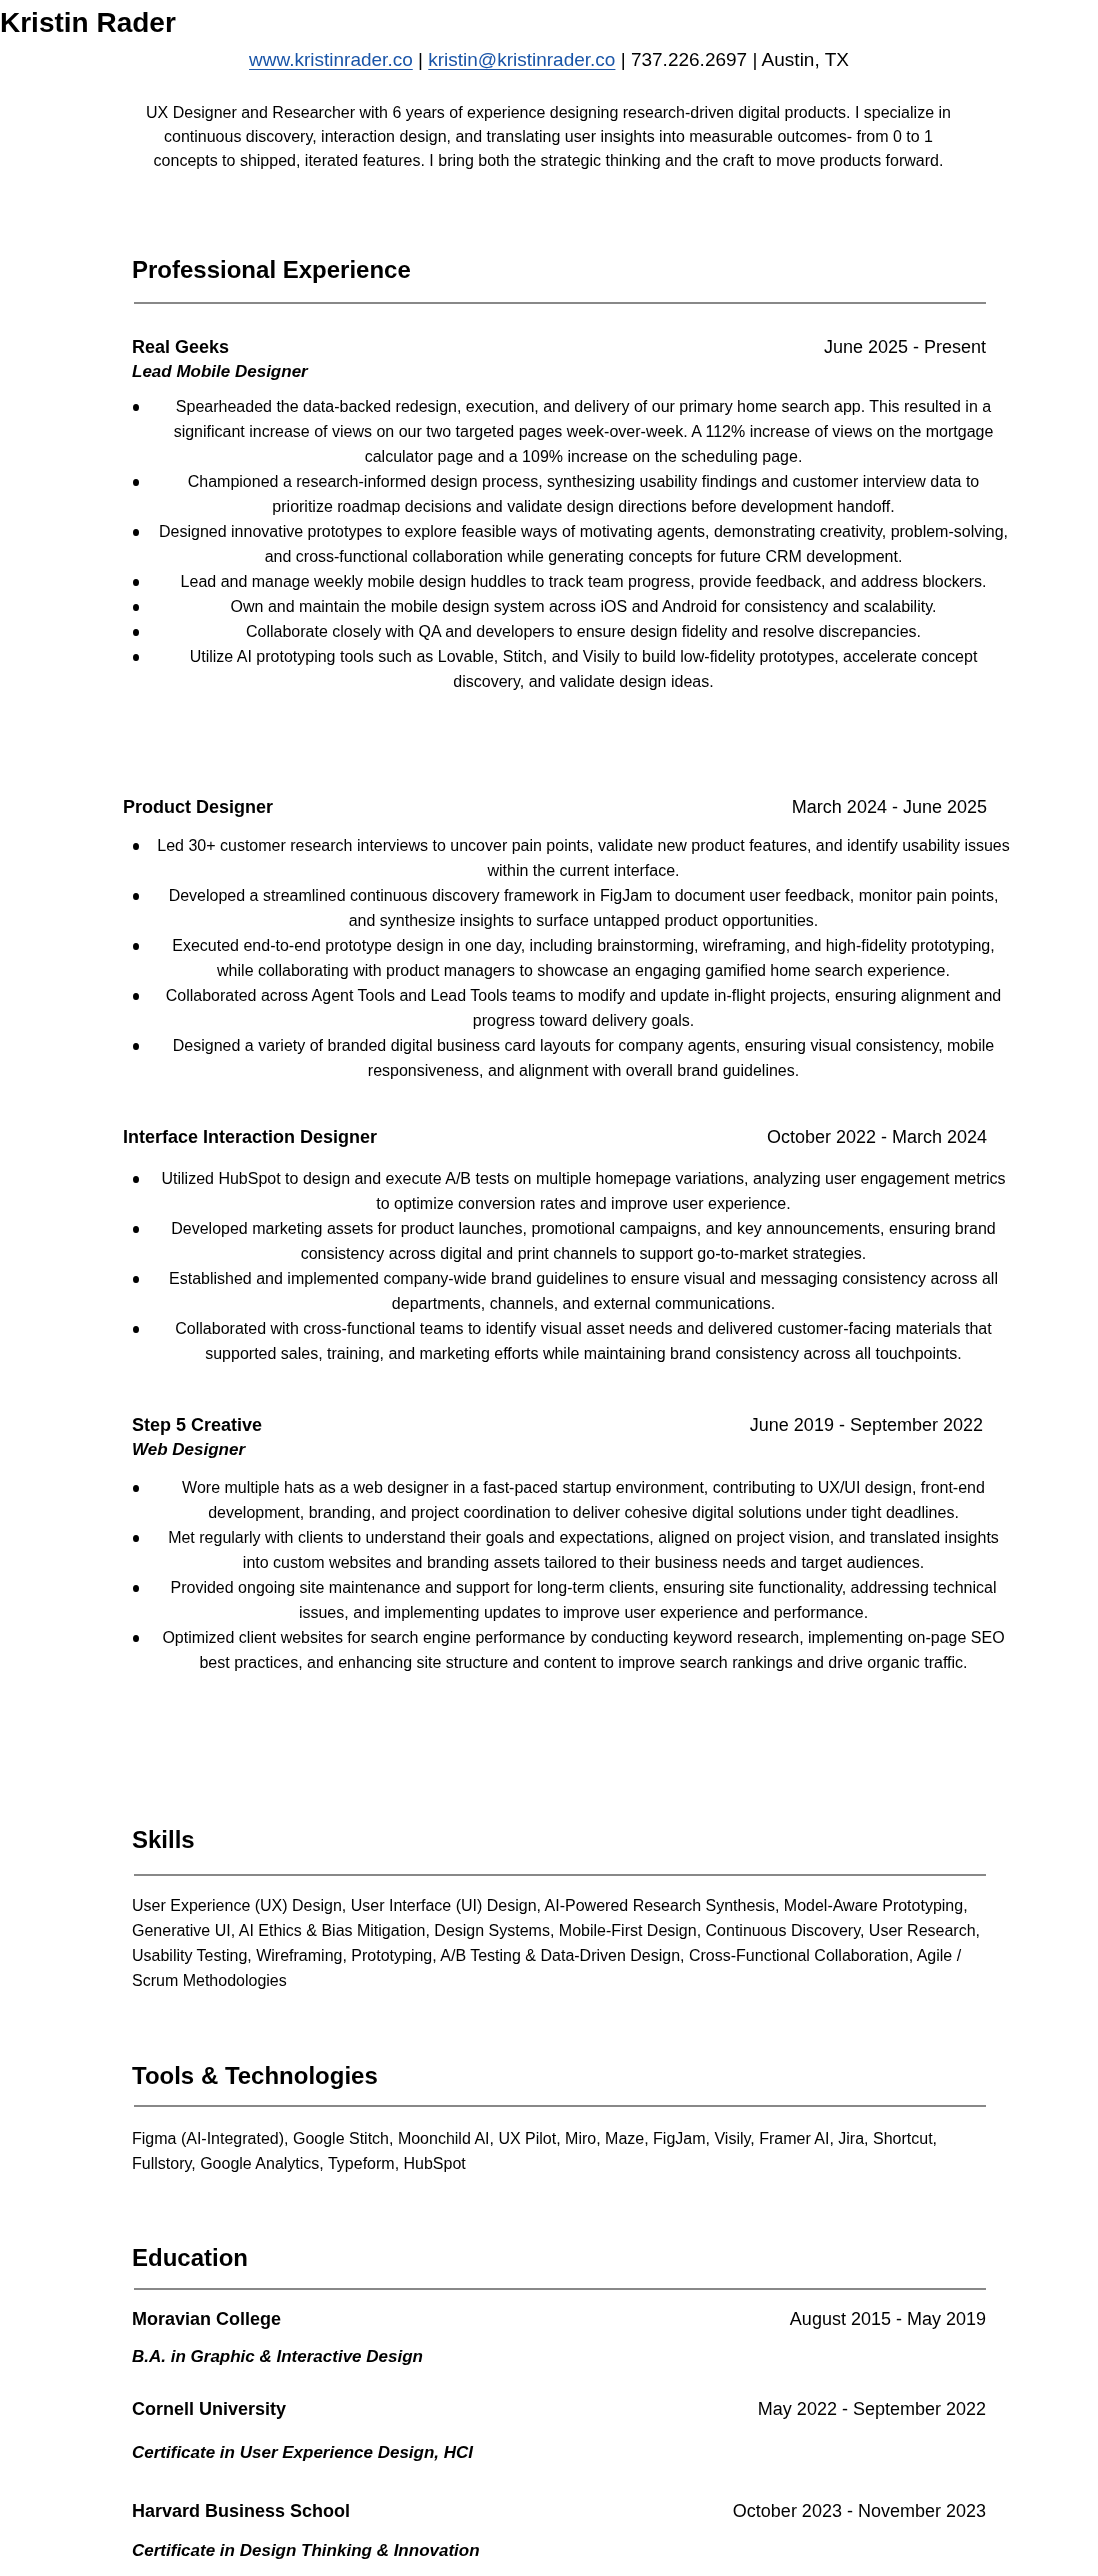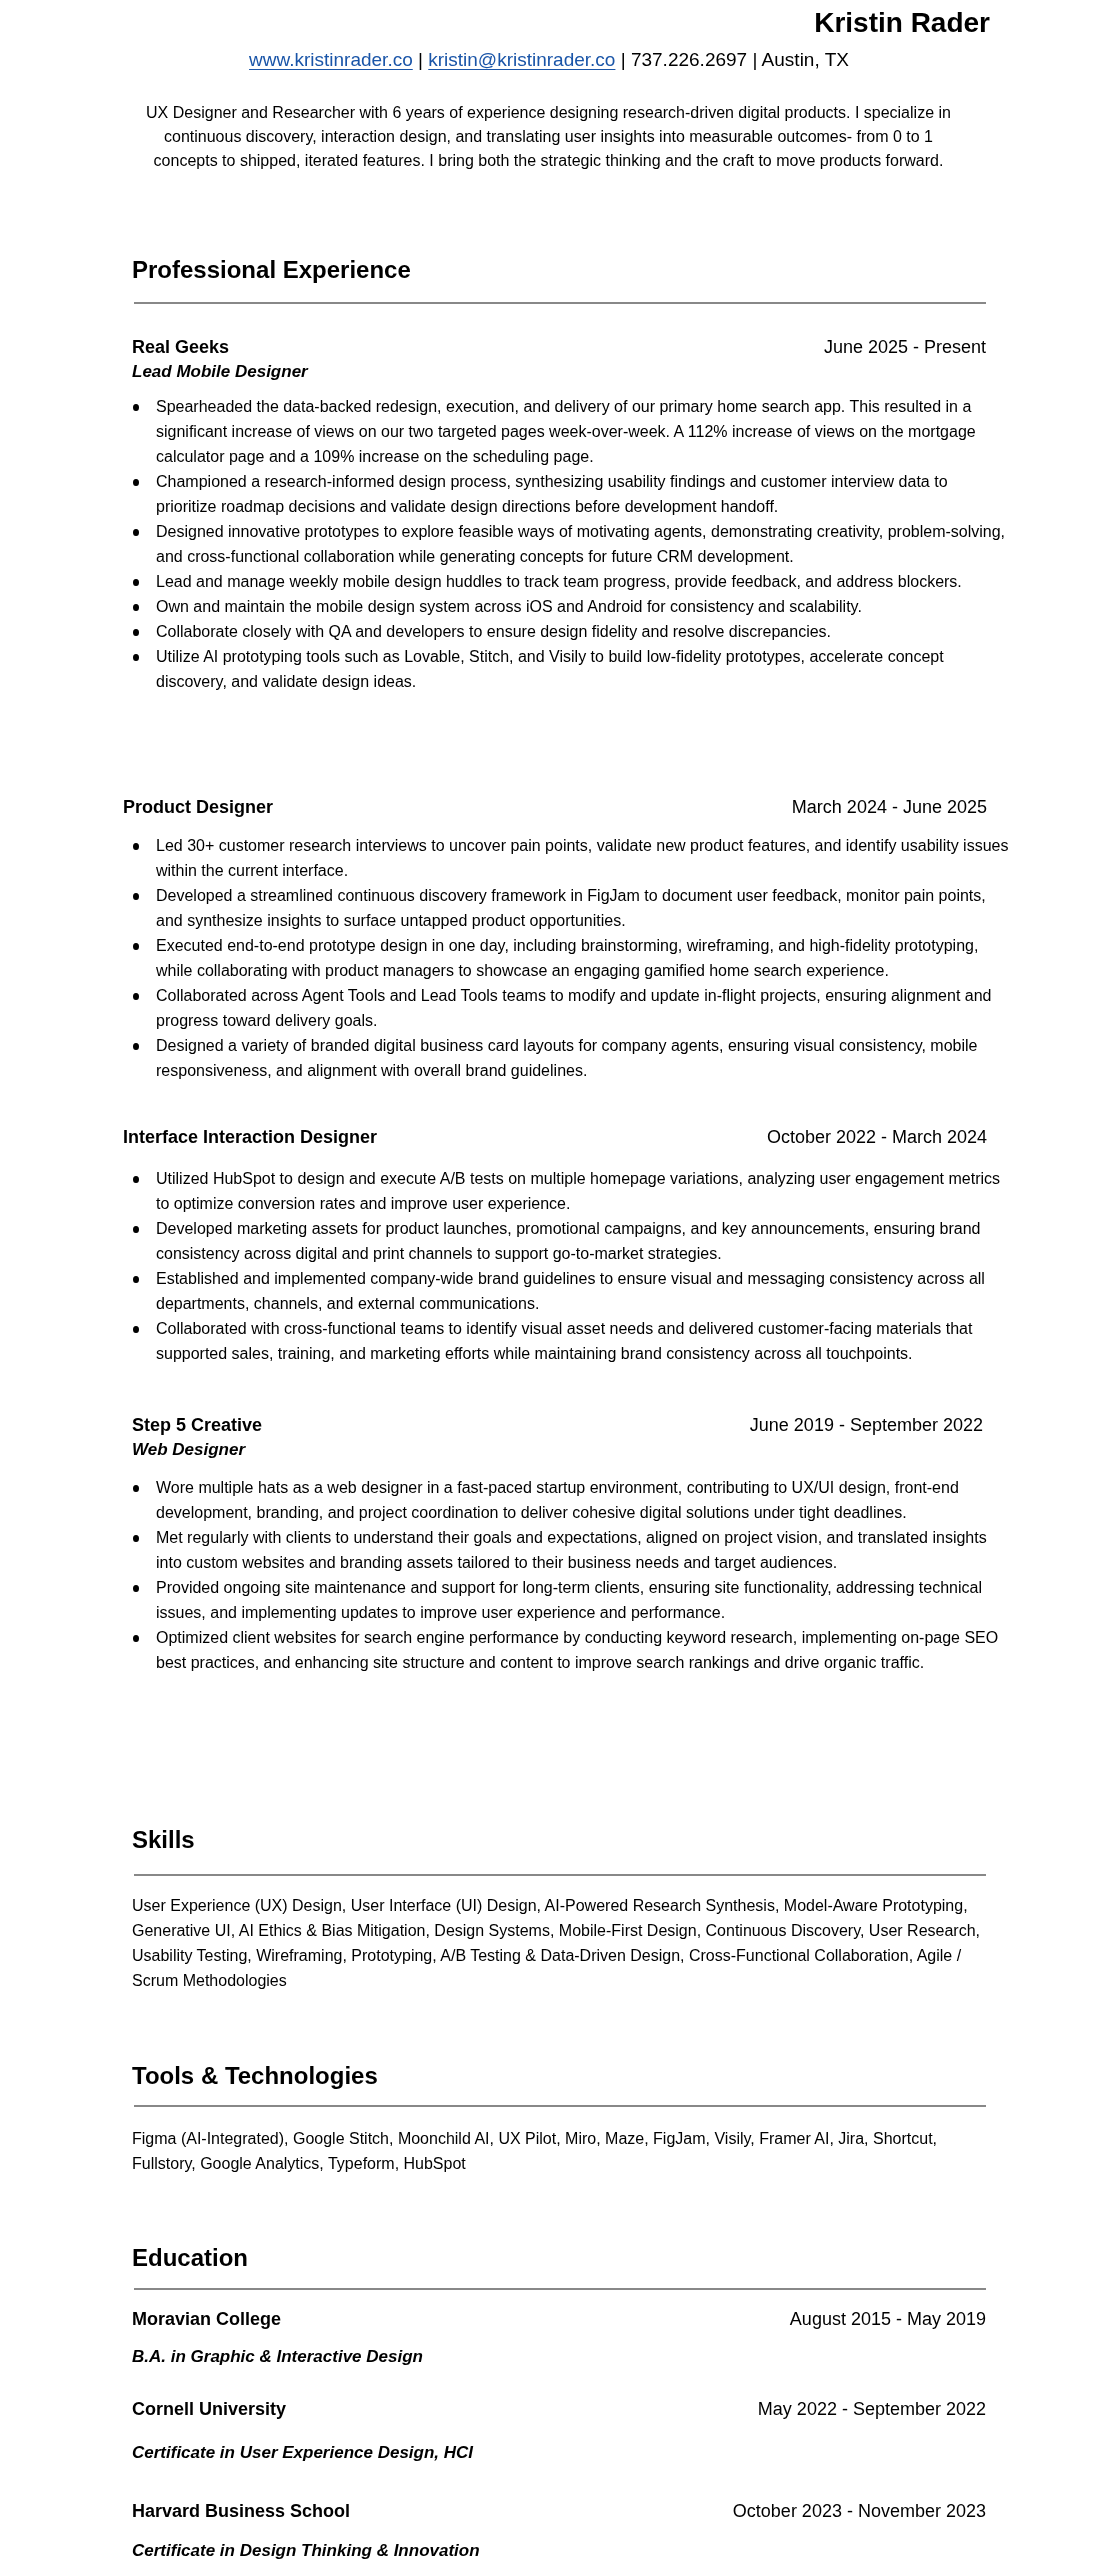--- a/index.html
+++ b/index.html
@@ -7,21 +7,21 @@
     width: 1098px;
     height: 2576px;
     position: relative;
     font-family: "Liberation Sans", sans-serif;
     color: #000;
     overflow: hidden;
   }
   .page { position: absolute; left: 0; top: 0; width: 1098px; }
   .name {
     position: absolute; top: 5.2px; left: 0; width: 990px;
-    text-align: right; font-size: 28px; font-weight: bold; line-height: 36px;
+    text-align: left; font-size: 28px; font-weight: bold; line-height: 36px;
   }
   .contact {
     position: absolute; top: 47px; left: 0; width: 1098px;
     text-align: center; font-size: 19px; line-height: 26px;
   }
   .contact a { color: #1a55a8; text-decoration: underline; text-underline-offset: 2.6px; }
   .summary {
     position: absolute; top: 101px; left: 132px; width: 833px;
     text-align: center; font-size: 16px; line-height: 24px;
   }
@@ -41,21 +41,21 @@
   .role { font-weight: bold; }
   .dates { font-weight: normal; }
   .subrole {
     position: absolute; left: 132px; font-size: 17px; line-height: 23px;
     font-weight: bold; font-style: italic;
   }
   ul.bullets {
     position: absolute; left: 132px; width: 879px; margin: 0; padding: 0;
     list-style: none; font-size: 16px; line-height: 25px;
   }
-  ul.bullets li { position: relative; padding-left: 24px; }
+  ul.bullets li { position: relative; padding-left: 24px; text-align: center; }
   ul.bullets li::before {
     content: ""; position: absolute; left: 1.3px; top: 9.7px;
     width: 5.8px; height: 7.1px; border-radius: 50%; background: #000;
   }
   .para {
     position: absolute; left: 132px; width: 866px; font-size: 16px; line-height: 25px;
   }
 </style>
 </head>
 <body>

